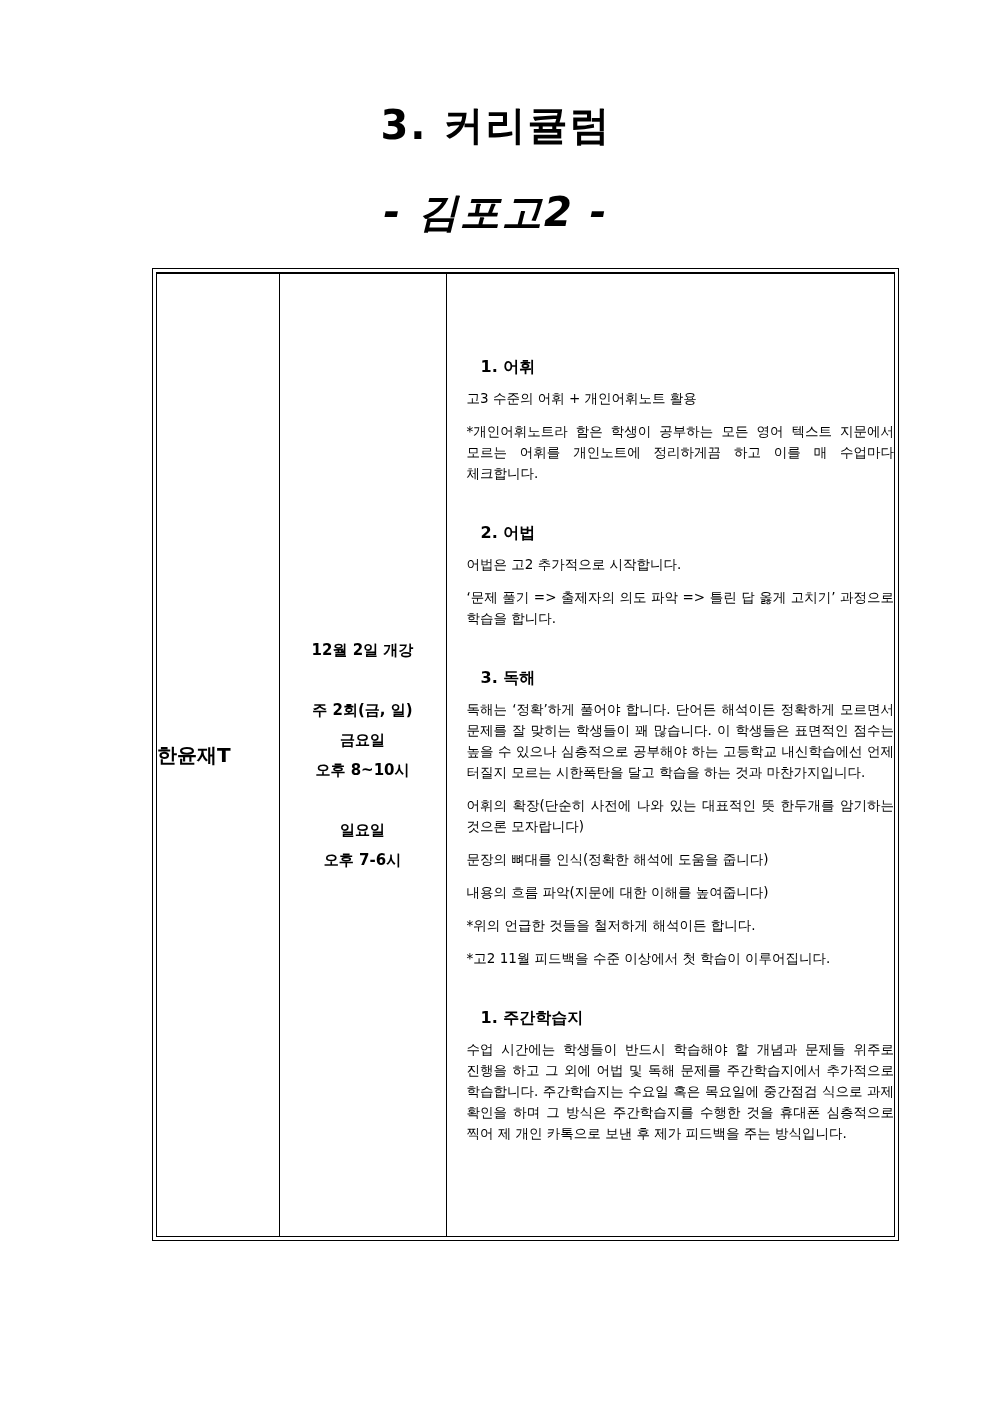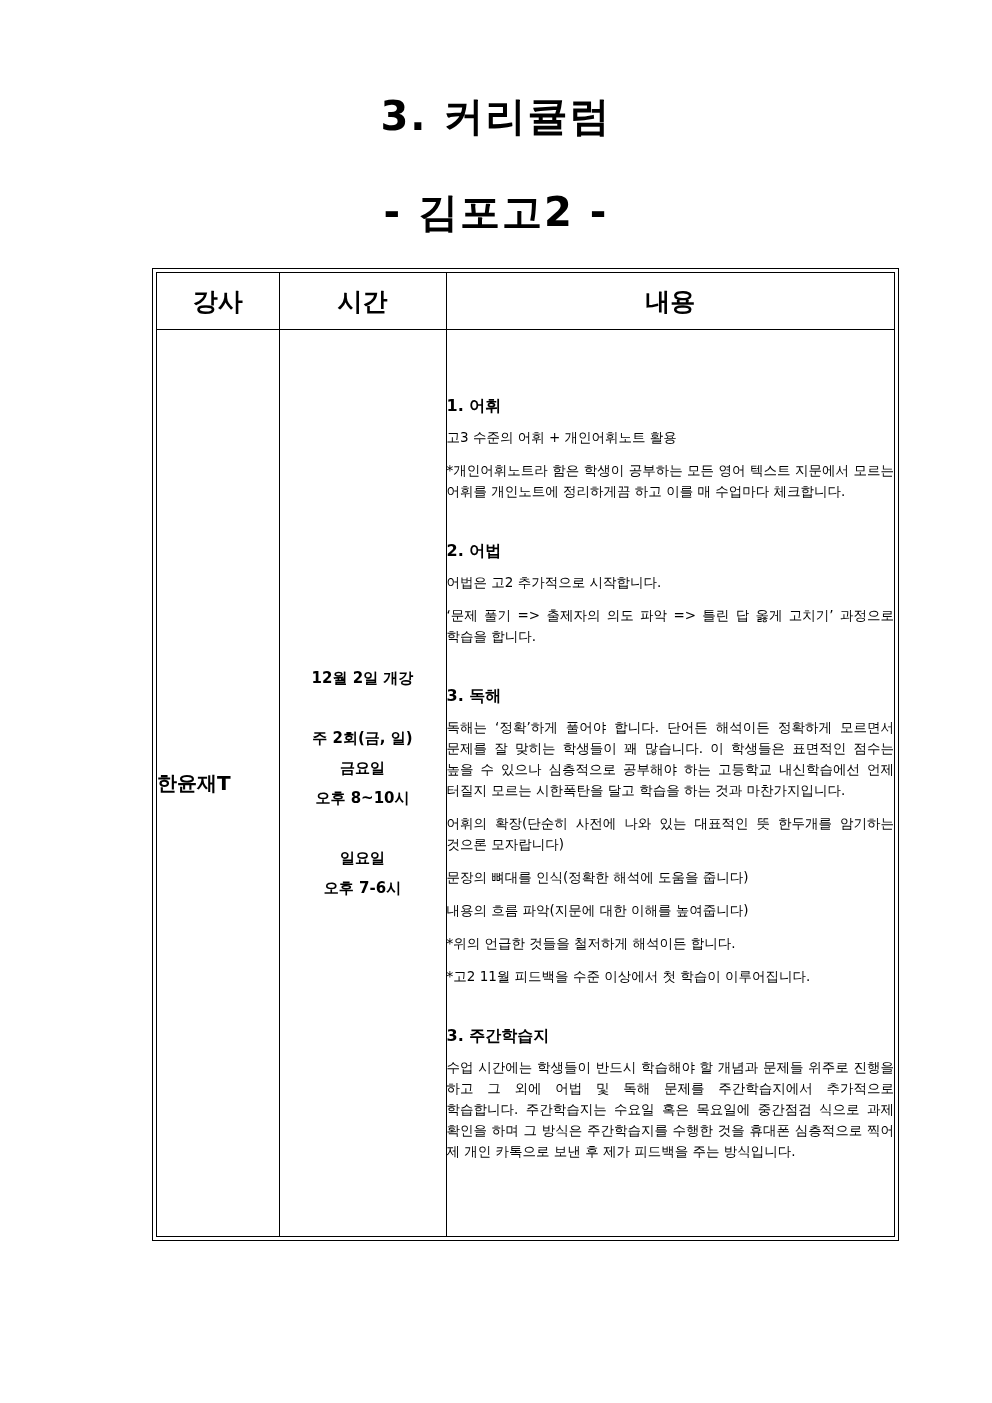--- a/index.html
+++ b/index.html
@@ -18,22 +18,22 @@
     .title {
       position: absolute;
       left: 0;
       width: 992px;
       text-align: center;
       font-weight: bold;
       font-size: 40px;
       line-height: 48px;
       letter-spacing: 2px;
     }
-    .title-main { top: 92px; }
-    .title-sub  { top: 188px; }
+    .title-main { top: 101px; }
+    .title-sub  { top: 188px; font-style: italic; }
 
     .frame {
       position: absolute;
       left: 152px;
       top: 268px;
       width: 747px;
       height: 973px;
       box-sizing: border-box;
       border: 1.5px solid #000;
     }
@@ -89,50 +89,47 @@
       vertical-align: top;
       padding: 8px 10px 6px 16px;
       font-size: 13.5px;
       line-height: 21px;
     }
     .sec-title {
       font-weight: bold;
       font-size: 16px;
       line-height: 22px;
       margin: 2px 0 10px 0;
+      padding-left: 34px;
     }
     .para {
       margin: 0 0 12px 0;
       text-align: justify;
       text-align-last: left;
       word-break: keep-all;
+      padding-left: 20px;
     }
     .sec { margin-bottom: 38px; }
     .sec:last-child { margin-bottom: 0; }
   </style>
 </head>
 <body>
 
 <div class="title title-main">3. 커리큘럼</div>
 <div class="title title-sub">- 김포고2 -</div>
 
 <div class="frame">
   <div class="table-inner">
     <table class="curr">
       <colgroup>
         <col class="c1">
         <col class="c2">
         <col class="c3">
       </colgroup>
       <tbody>
-          <tr>
-        <th class="hdr">강사</th>
-        <th class="hdr">시간</th>
-        <th class="hdr">내용</th>
-      </tr>
       <tr>
         <td class="teacher">한윤재T</td>
         <td class="schedule">
           <span class="sched-line">12월 2일 개강</span>
           <span class="sched-gap"></span>
           <span class="sched-line">주 2회(금, 일)</span>
           <span class="sched-line">금요일</span>
           <span class="sched-line">오후 8~10시</span>
           <span class="sched-gap"></span>
           <span class="sched-line">일요일</span>
@@ -157,21 +154,21 @@
             <div class="sec-title">3. 독해</div>
             <p class="para">독해는 ‘정확’하게 풀어야 합니다. 단어든 해석이든 정확하게 모르면서 문제를 잘 맞히는 학생들이 꽤 많습니다. 이 학생들은 표면적인 점수는 높을 수 있으나 심층적으로 공부해야 하는 고등학교 내신학습에선 언제 터질지 모르는 시한폭탄을 달고 학습을 하는 것과 마찬가지입니다.</p>
             <p class="para">어휘의 확장(단순히 사전에 나와 있는 대표적인 뜻 한두개를 암기하는 것으론 모자랍니다)</p>
             <p class="para">문장의 뼈대를 인식(정확한 해석에 도움을 줍니다)</p>
             <p class="para">내용의 흐름 파악(지문에 대한 이해를 높여줍니다)</p>
             <p class="para">*위의 언급한 것들을 철저하게 해석이든 합니다.</p>
             <p class="para">*고2 11월 피드백을 수준 이상에서 첫 학습이 이루어집니다.</p>
           </div>
 
           <div class="sec">
-            <div class="sec-title">3. 주간학습지</div>
+            <div class="sec-title">1. 주간학습지</div>
             <p class="para">수업 시간에는 학생들이 반드시 학습해야 할 개념과 문제들 위주로 진행을 하고 그 외에 어법 및 독해 문제를 주간학습지에서 추가적으로 학습합니다. 주간학습지는 수요일 혹은 목요일에 중간점검 식으로 과제 확인을 하며 그 방식은 주간학습지를 수행한 것을 휴대폰 심층적으로 찍어 제 개인 카톡으로 보낸 후 제가 피드백을 주는 방식입니다.</p>
           </div>
 
         </td>
       </tr>
     </tbody>
       </table>
   </div>
 </div>
 

